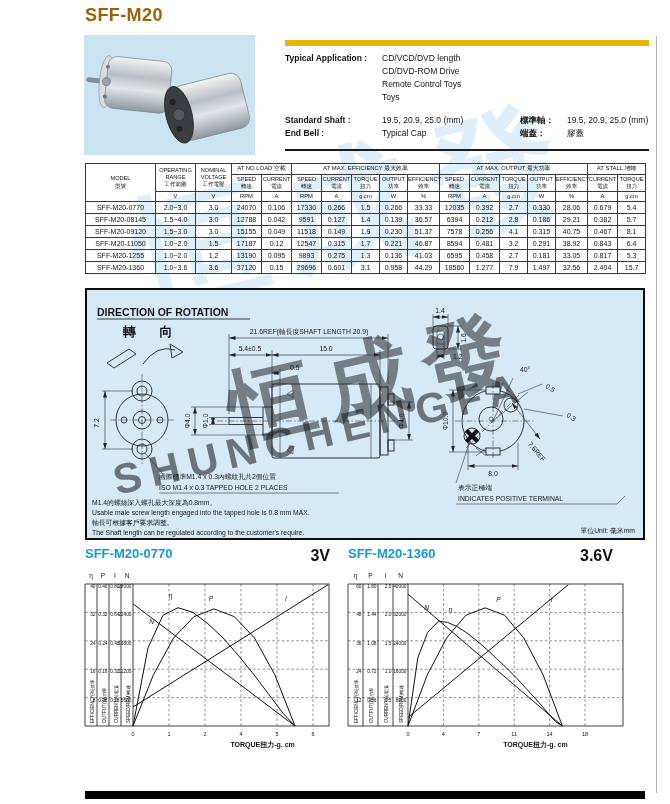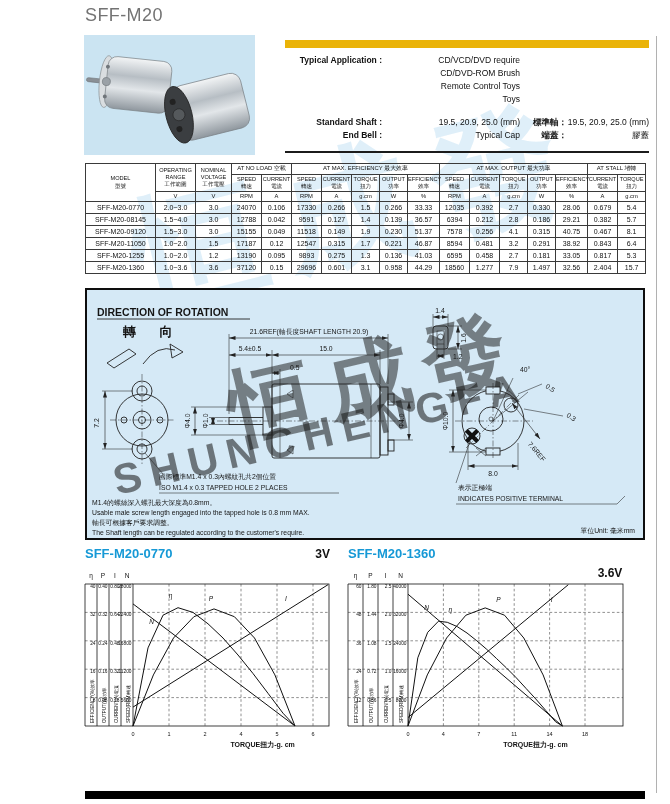--- a/index.html
+++ b/index.html
@@ -1,23 +1,23 @@
 <!DOCTYPE html>
 <html><head>
 <meta charset="utf-8">
 <style>
   html,body{margin:0;padding:0;background:#fff;}
   .page{position:relative;width:670px;height:804px;background:#ffffff;overflow:hidden;
         font-family:"Liberation Sans","DejaVu Sans",sans-serif;color:#111;}
   .pagewm{position:absolute;left:130px;top:120px;font-size:130px;font-weight:bold;letter-spacing:22px;
         color:rgba(140,198,232,0.28);transform:rotate(-14deg);pointer-events:none;white-space:nowrap;}
-  .title{position:absolute;left:85px;top:5px;font-size:18px;font-weight:normal;color:#737373;letter-spacing:.4px;}
+  .title{position:absolute;left:85px;top:5px;font-size:18px;font-weight:bold;color:#a16207;letter-spacing:.4px;}
   .photo{position:absolute;left:84px;top:35px;width:171px;height:120px;}
-  .specs{position:absolute;left:285px;top:40px;width:364px;border-top:8px solid #eab308;border-bottom:2px solid #1b1b1b;
-         padding:6px 0 9px;text-align:right;}
+  .specs{position:absolute;left:285px;top:40px;width:364px;border-top:6px solid #eab308;border-bottom:2px solid #1b1b1b;
+         padding:6px 0 9px;}
   .srow{display:grid;grid-template-columns:97px 138px 47px 82px;font-size:8.5px;line-height:13px;}
   .slabel{font-weight:bold;}
   .szlabel{font-weight:bold;}
   .sgap{height:10px;}
   .spec-table{position:absolute;left:85px;top:163px;width:561px;border-collapse:collapse;table-layout:fixed;background:transparent;}
   .spec-table th{border:1px solid #3a3a3a;font-weight:normal;font-size:5.6px;line-height:1.3;white-space:pre-line;
          padding:1px 0;text-align:center;vertical-align:middle;}
   .spec-table th.grp{font-size:5.9px;}
   .spec-table th.unit{font-size:5.8px;height:9px;padding:0;}
   .spec-table td{border:1px solid #3a3a3a;font-size:7px;height:11px;text-align:center;padding:0;}
@@ -30,21 +30,21 @@
   .dthin{stroke:#222;stroke-width:0.55;fill:none;}
   .dim{stroke:#222;stroke-width:0.6;fill:none;marker-start:url(#ar);marker-end:url(#ar);}
   .dash{stroke:#222;stroke-width:0.5;stroke-dasharray:6 2 1.5 2;fill:none;}
   .thick{stroke:#111;stroke-width:4;}
   .dt{font-size:6.8px;}
   .dtitle{font-size:10.5px;font-weight:bold;}
   .dzh{font-size:13px;font-weight:bold;letter-spacing:10px;}
   .wm1{font-size:42px;font-weight:bold;letter-spacing:9px;fill:#ffffff;opacity:.55;}
   .wm2{font-size:85px;font-weight:bold;letter-spacing:14px;fill:#ffffff;opacity:.5;}
   .ctitle{position:absolute;font-size:13px;font-weight:bold;color:#1699d6;}
-  .cvolt{position:absolute;font-size:12px;font-weight:bold;color:#111;}
+  .cvolt{position:absolute;font-size:16px;font-weight:bold;color:#111;}
   .chartsvg{position:absolute;overflow:visible;}
   .k{stroke:#111;stroke-width:0.8;fill:none;}
   .grid{stroke:#333;stroke-width:0.55;stroke-dasharray:2.6 2.2;fill:none;}
   .curve{stroke:#111;stroke-width:1;fill:none;stroke-linejoin:round;}
   .tick{font-size:4.8px;fill:#111;}
   .sym{font-size:6.5px;fill:#111;}
   .vlab{font-size:4.6px;fill:#111;}
   .xtick{font-size:5.5px;fill:#111;}
   .xlab{font-size:7px;font-weight:bold;fill:#111;}
   .clab{font-size:6.5px;font-style:italic;fill:#111;}
@@ -84,22 +84,22 @@
       <circle cx="13" cy="22" r="3" fill="#222"></circle>
         <circle cx="13" cy="50" r="3" fill="#222"></circle>
       <circle cx="16" cy="36" r="6" fill="#55595c" stroke="#222" stroke-width="0.6"></circle>
     </g>
   </svg>
 
   <div class="specs">
     <div class="srow">
       <div class="slabel">Typical Application :</div>
       <div>
-        <div>CD/VCD/DVD require</div>
-        <div>CD/DVD-ROM Brush</div>
+        <div>CD/VCD/DVD length</div>
+        <div>CD/DVD-ROM Drive</div>
         <div>Remote Control Toys</div>
         <div>Toys</div>
       </div>
     </div>
     <div class="sgap"></div>
     <div class="srow">
       <div class="slabel">Standard Shaft :</div>
       <div>19.5, 20.9, 25.0 (mm)</div>
       <div class="szlabel">標準軸：</div>
       <div>19.5, 20.9, 25.0 (mm)</div>
@@ -530,21 +530,21 @@
       <text x="66.6" y="55.760000000000005" text-anchor="middle" class="clab">N</text>
       <polyline points="48.0,139.1 243.0,16.7" class="curve"></polyline>
       <text x="201" y="33.040000000000006" text-anchor="middle" class="clab">I</text>
       <polyline points="48.0,158.0 68.4,106.9 88.5,70.0 108.9,48.7 129.0,40.9 149.4,48.7 169.5,70.0 189.9,106.9 210.0,158.0" class="curve"></polyline>
       <text x="126" y="33.040000000000006" text-anchor="middle" class="clab">P</text>
       <polyline points="48.0,158.0 63.0,79.9 78.0,47.2 93.0,39.7 108.0,44.4 123.0,55.8 138.0,70.0 153.0,87.0 168.0,105.5 183.0,125.3 198.0,145.2 210.0,158.0" class="curve"></polyline>
       <text x="85.5" y="30.200000000000003" text-anchor="middle" class="clab">η</text>
     </svg>
 
   <div class="ctitle" style="left:348px;top:546px;">SFF-M20-1360</div>
-  <div class="cvolt" style="left:580px;top:566px;width:60px;text-align:center;">3.6V</div>
+  <div class="cvolt" style="left:580px;top:547px;width:60px;text-align:left;">3.6V</div>
   <svg id="chart1" class="chartsvg" style="left:348px;top:568px;" width="292" height="190">
       <line x1="0" y1="16" x2="0" y2="158" class="k"></line>
       <text x="7.5" y="10" text-anchor="middle" class="sym">η</text>
       <text x="13.5" y="20" text-anchor="end" class="tick">60</text>
       <text x="13.5" y="48.4" text-anchor="end" class="tick">48</text>
       <text x="13.5" y="76.8" text-anchor="end" class="tick">36</text>
       <text x="13.5" y="105.2" text-anchor="end" class="tick">24</text>
       <text x="13.5" y="133.6" text-anchor="end" class="tick">12</text>
       <text x="10" y="155" class="vlab" transform="rotate(-90 10 155)">EFFICIENCY(%)效率</text>
       <line x1="15" y1="16" x2="15" y2="158" class="k"></line>

